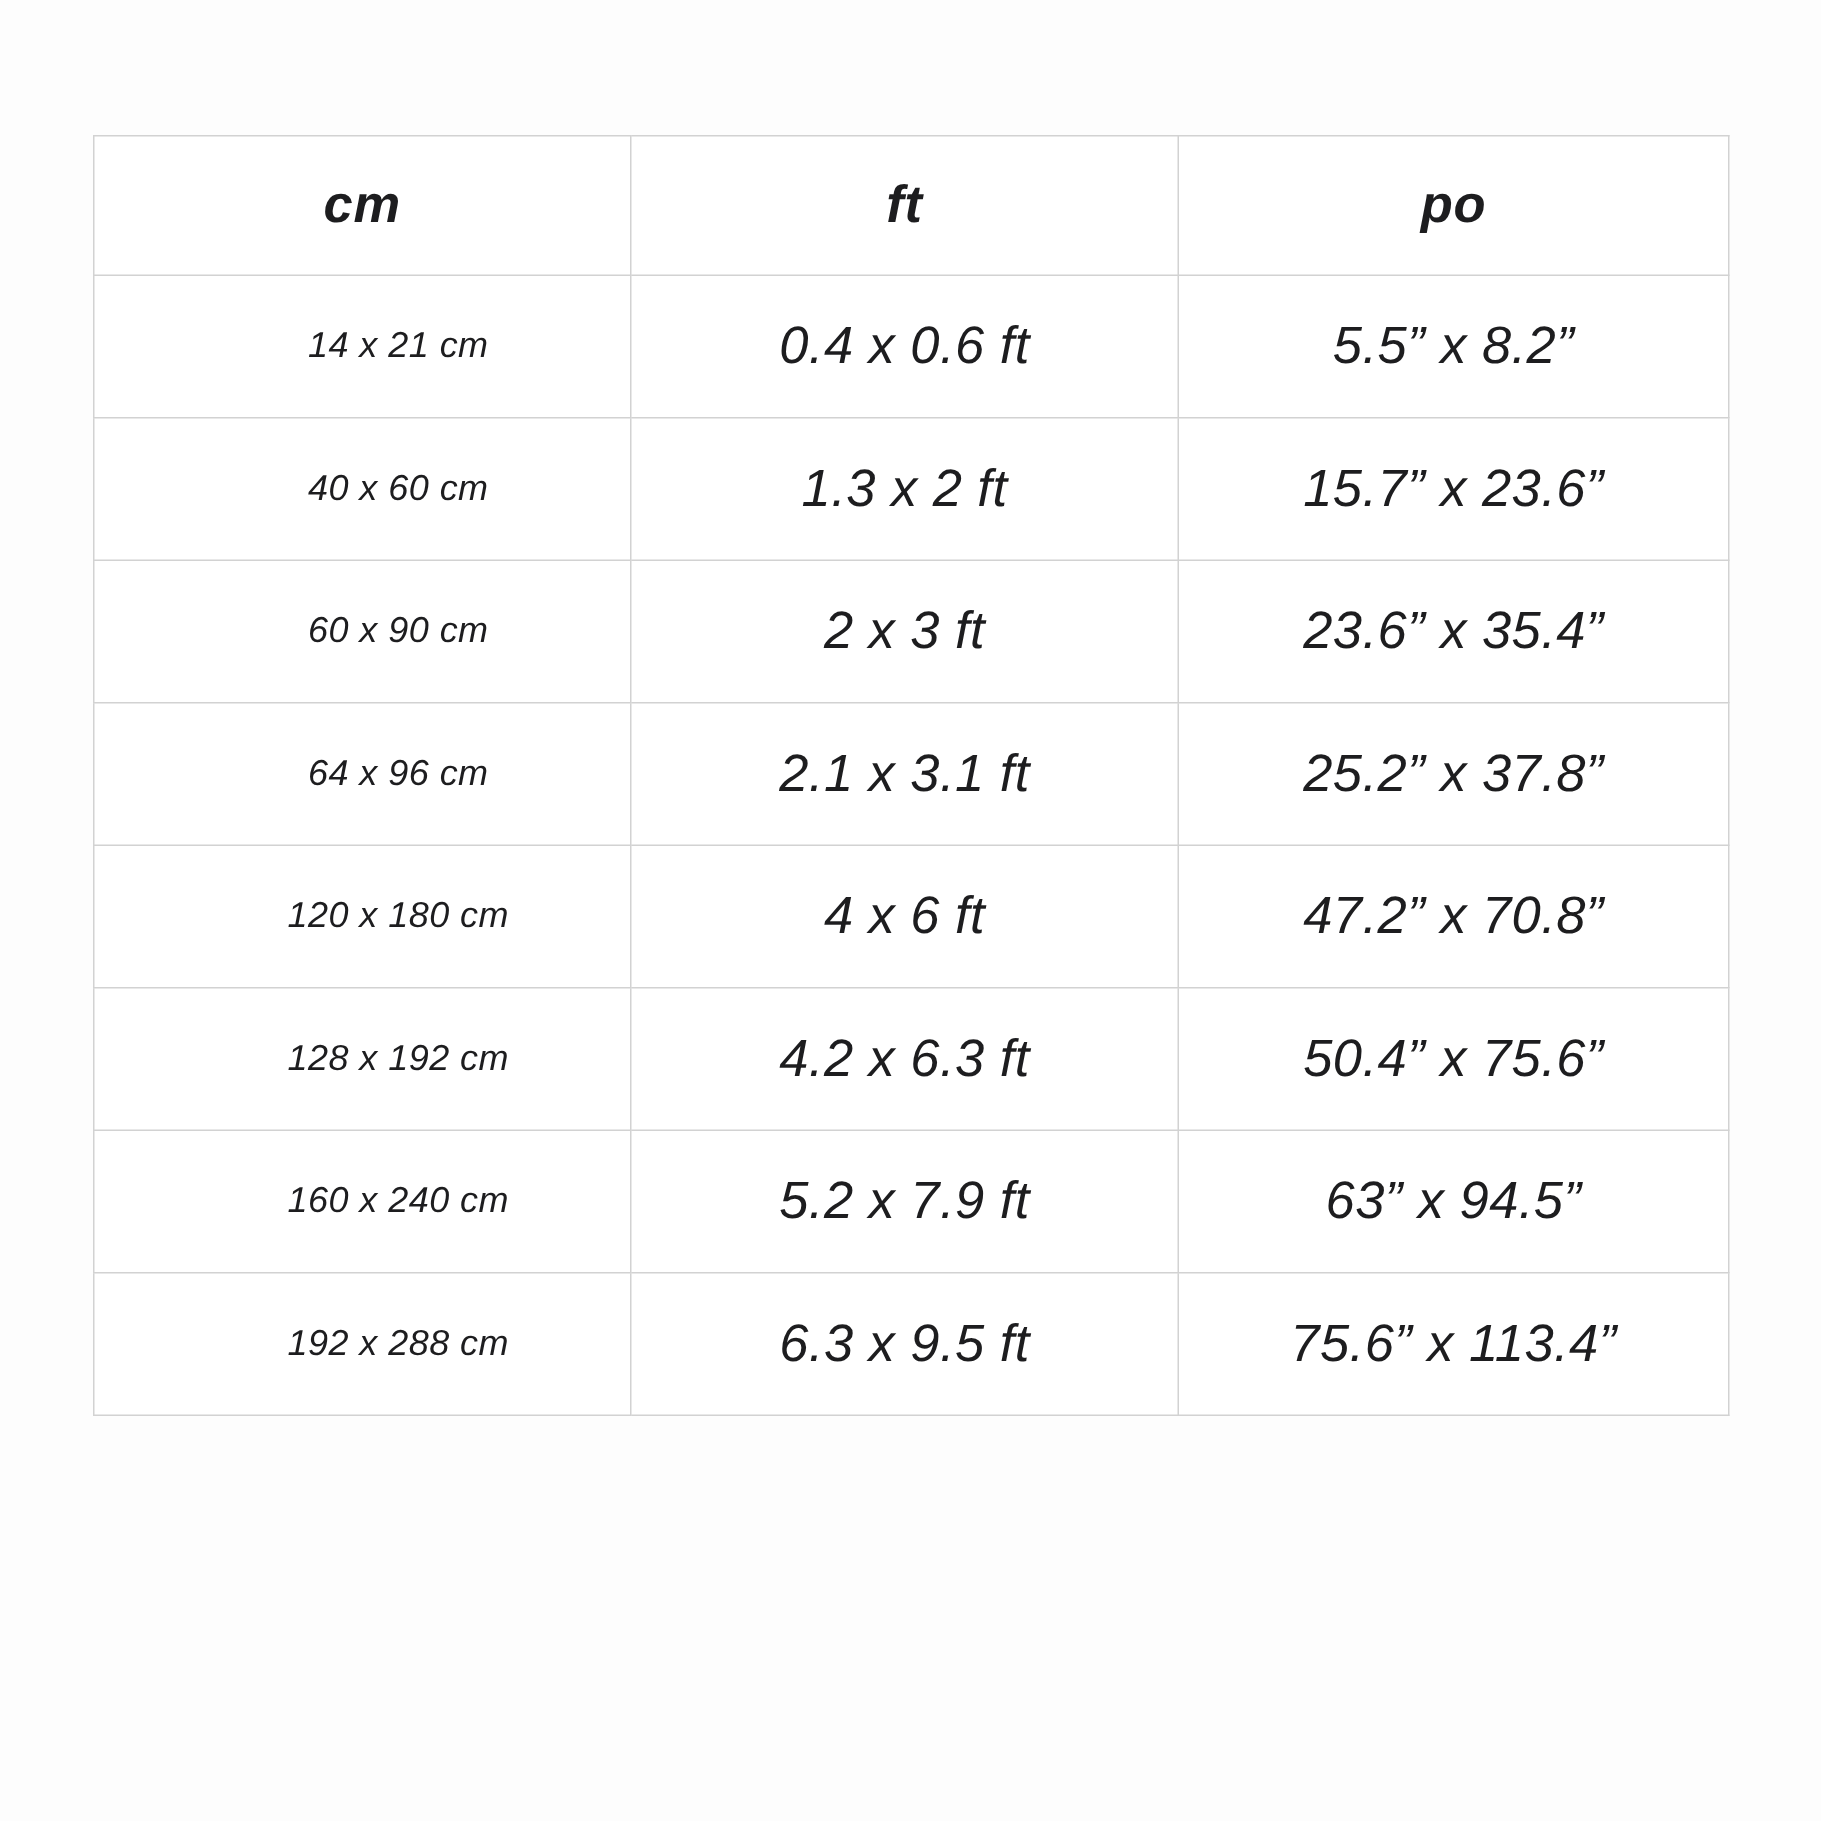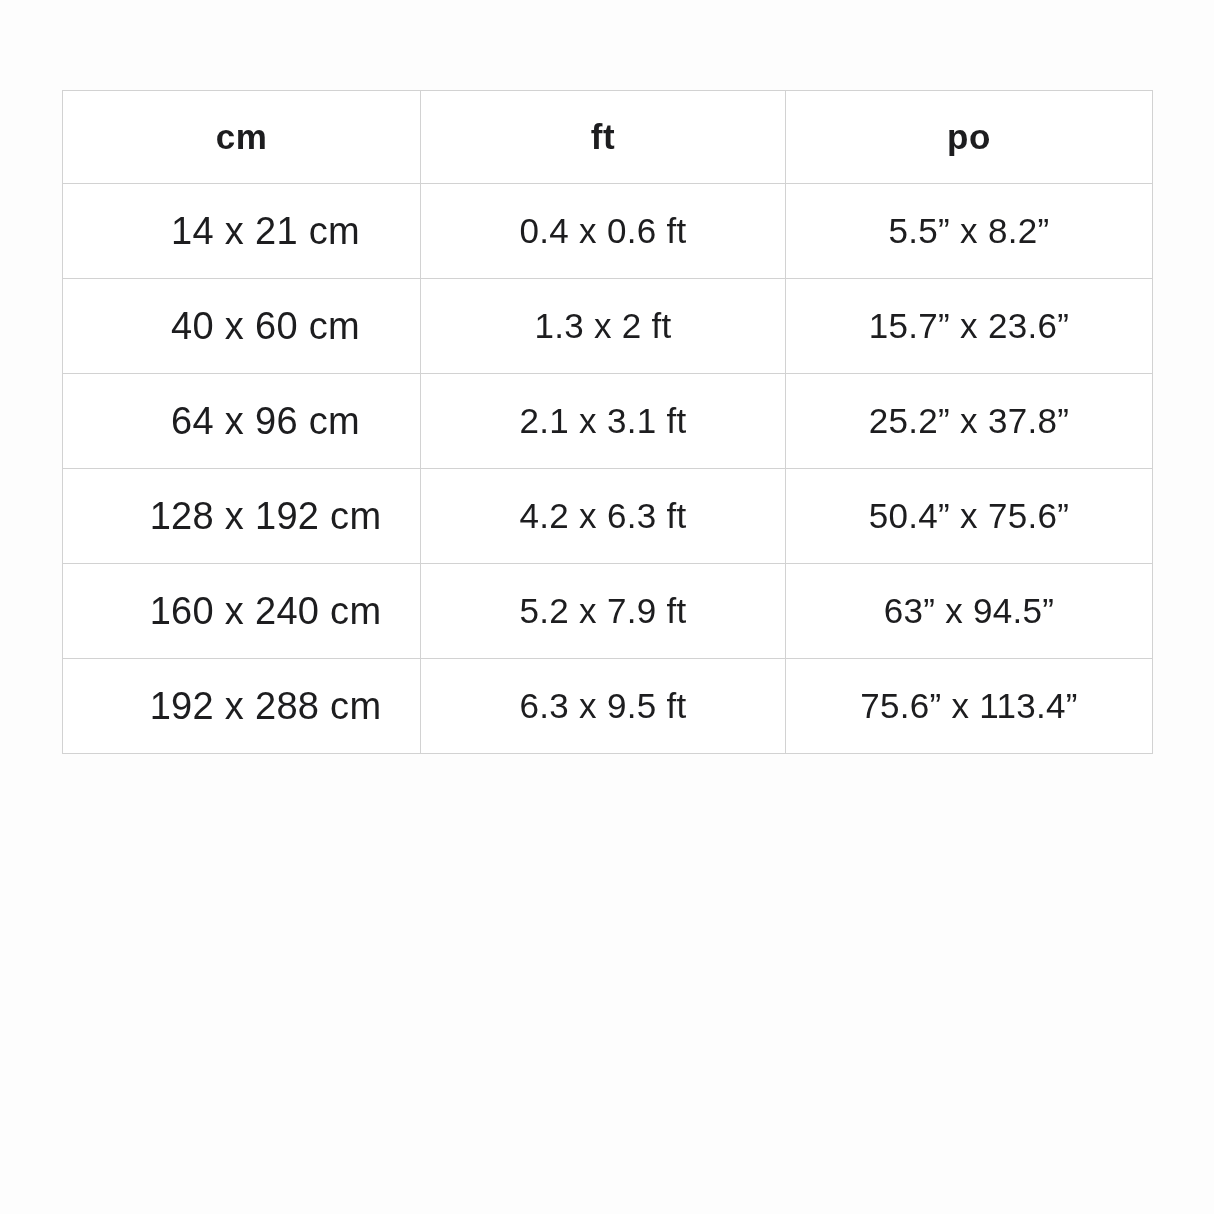--- a/index.html
+++ b/index.html
@@ -13,20 +13,21 @@
     font-family: "Liberation Sans", sans-serif;
     color: #1a1a1a;
     overflow: hidden;
   }
   .page {
     position: relative;
     width: 1214px;
     height: 1214px;
     background: #fdfdfd;
     box-sizing: border-box;
+    font-style: italic;
   }
   .table-wrap {
     position: absolute;
     left: 62px;
     top: 90px;
     width: 1090px;
   }
   table.size-table {
     border-collapse: collapse;
     width: 1090px;
@@ -51,21 +52,21 @@
     height: 92px;
     font-weight: 700;
     font-size: 35px;
     letter-spacing: 0.5px;
   }
   table.size-table tbody td {
     font-size: 35px;
     letter-spacing: 0.3px;
   }
   table.size-table tbody tr td:first-child {
-    font-size: 38px;
+    font-size: 24px;
     padding-left: 48px;
   }
 </style>
 </head>
 <body>
 
 <div class="page">
   <div class="table-wrap">
     <table class="size-table">
       <colgroup>
@@ -85,23 +86,33 @@
           <td>14 x 21 cm</td>
           <td>0.4 x 0.6 ft</td>
           <td>5.5” x 8.2”</td>
         </tr>
         <tr>
           <td>40 x 60 cm</td>
           <td>1.3 x 2 ft</td>
           <td>15.7” x 23.6”</td>
         </tr>
         <tr>
+          <td>60 x 90 cm</td>
+          <td>2 x 3 ft</td>
+          <td>23.6” x 35.4”</td>
+        </tr>
+        <tr>
           <td>64 x 96 cm</td>
           <td>2.1 x 3.1 ft</td>
           <td>25.2” x 37.8”</td>
+        </tr>
+        <tr>
+          <td>120 x 180 cm</td>
+          <td>4 x 6 ft</td>
+          <td>47.2” x 70.8”</td>
         </tr>
         <tr>
           <td>128 x 192 cm</td>
           <td>4.2 x 6.3 ft</td>
           <td>50.4” x 75.6”</td>
         </tr>
         <tr>
           <td>160 x 240 cm</td>
           <td>5.2 x 7.9 ft</td>
           <td>63” x 94.5”</td>

